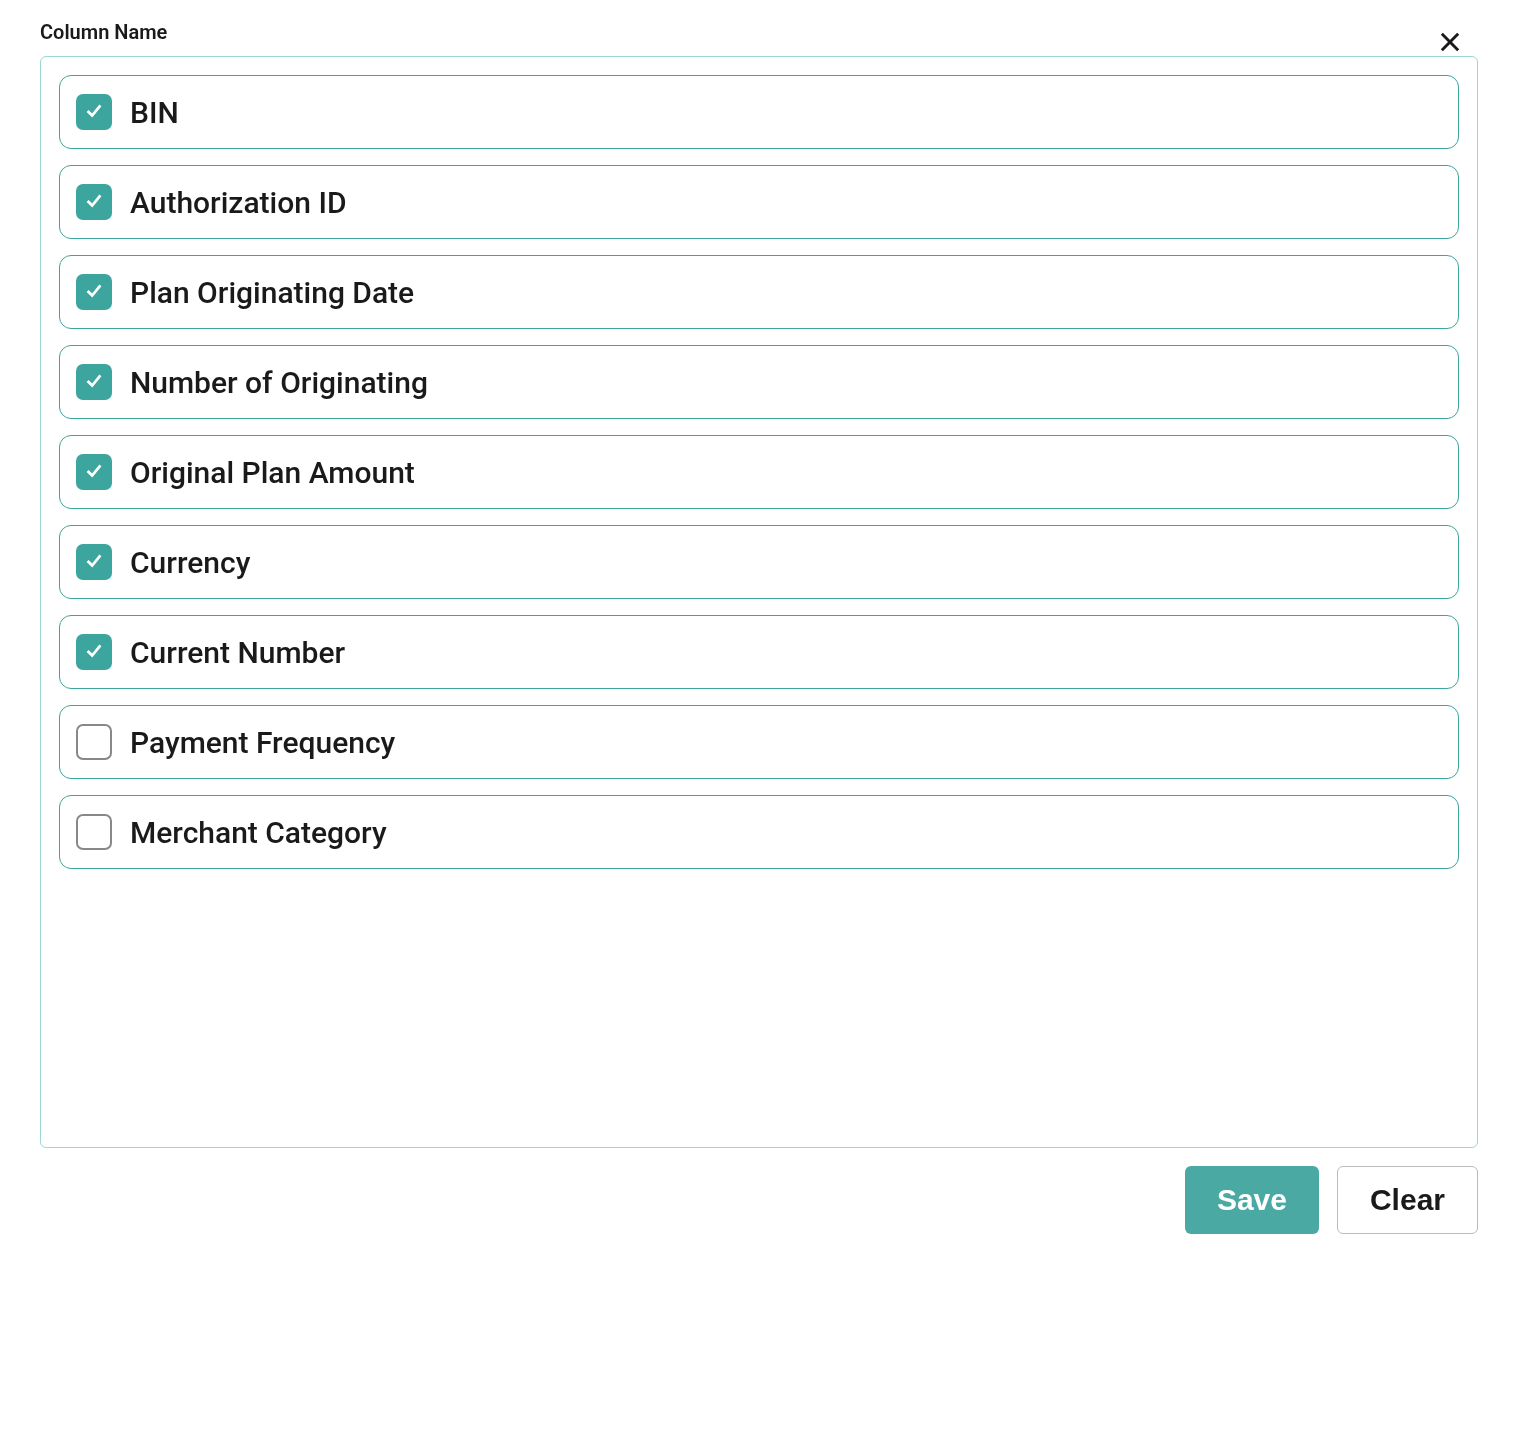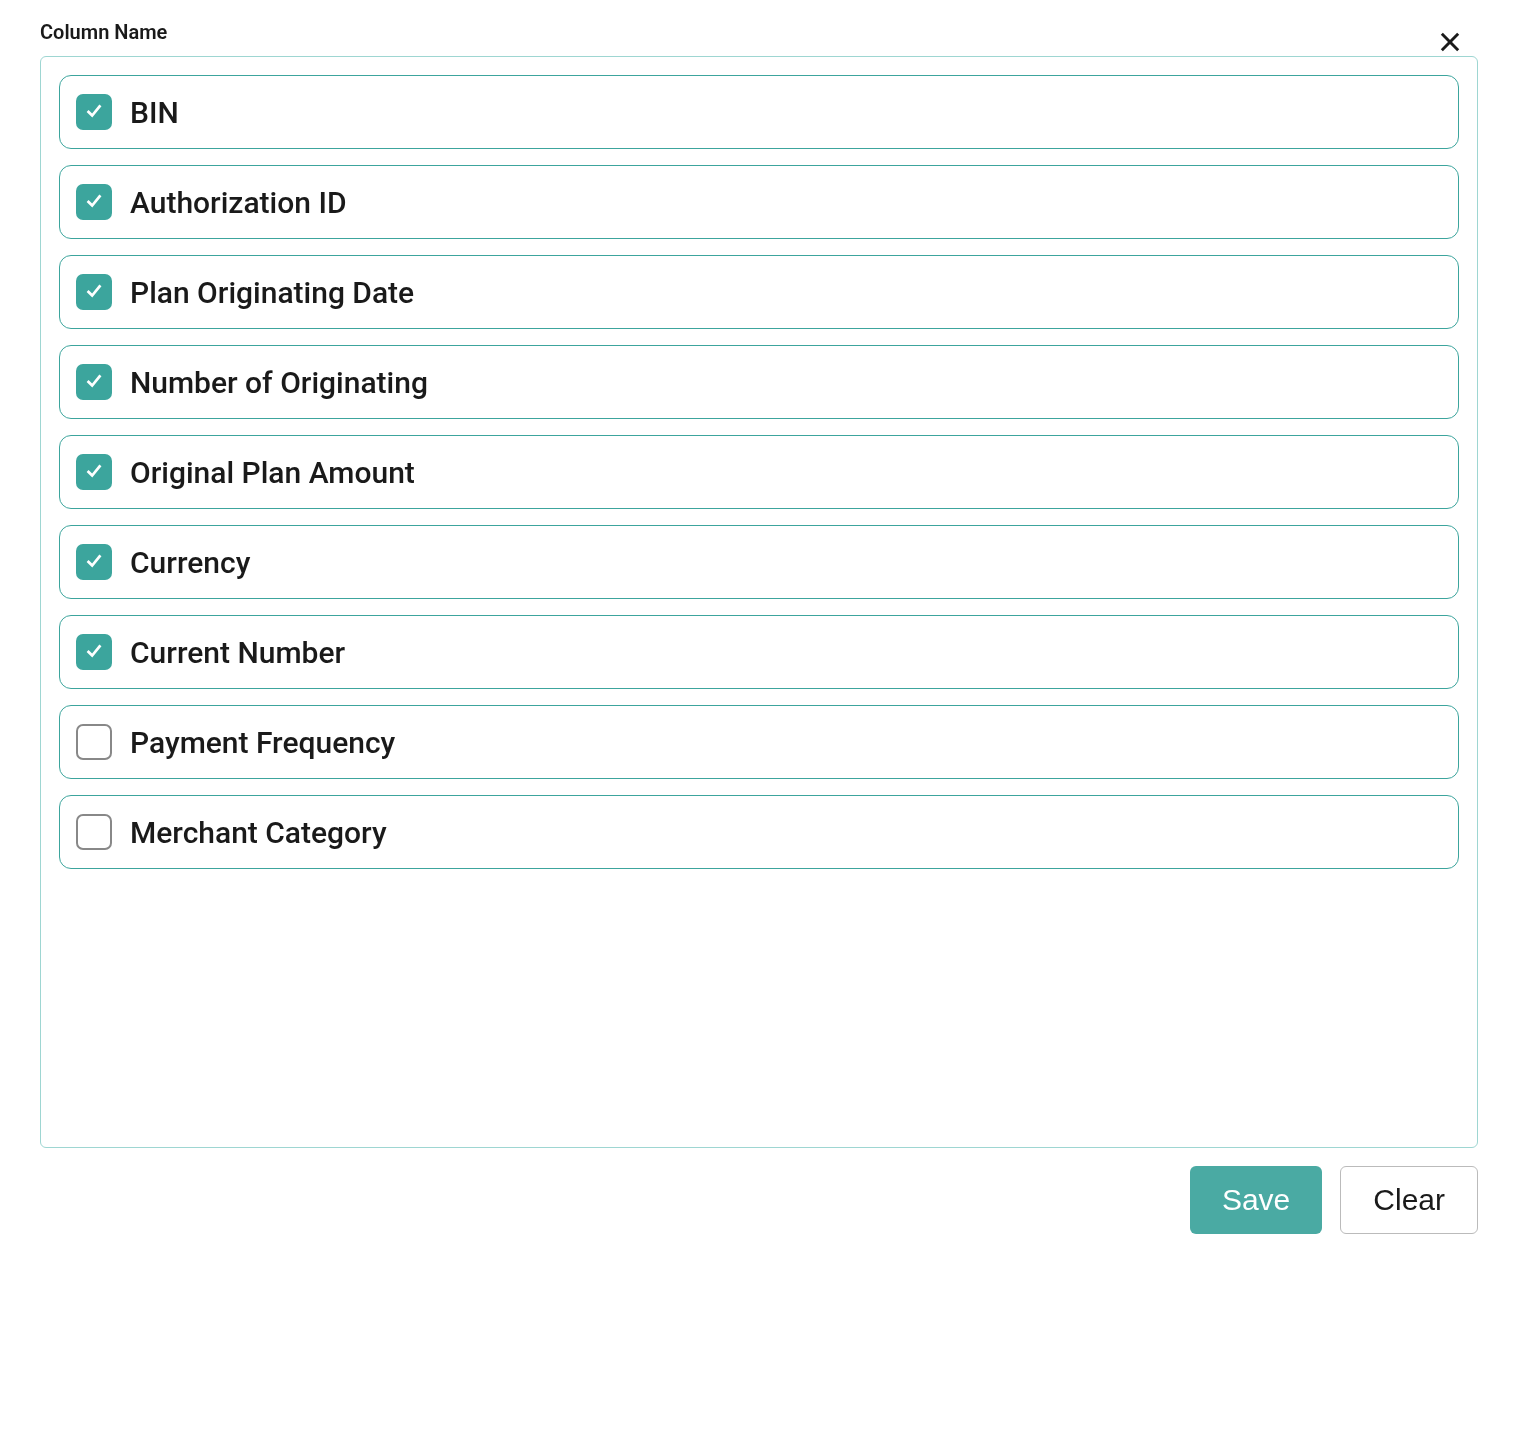--- a/index.html
+++ b/index.html
@@ -81,21 +81,21 @@
       color: #1a1a1a;
     }
     .button-row {
       display: flex;
       justify-content: flex-end;
       gap: 18px;
       margin-top: 18px;
     }
     .btn {
       font-size: 30px;
-      font-weight: 400;
+      font-weight: 700;
       padding: 16px 32px;
       border-radius: 6px;
       cursor: pointer;
       border: none;
     }
     .btn-primary {
       background: #4aaaa3;
       color: #ffffff;
     }
     .btn-secondary {

